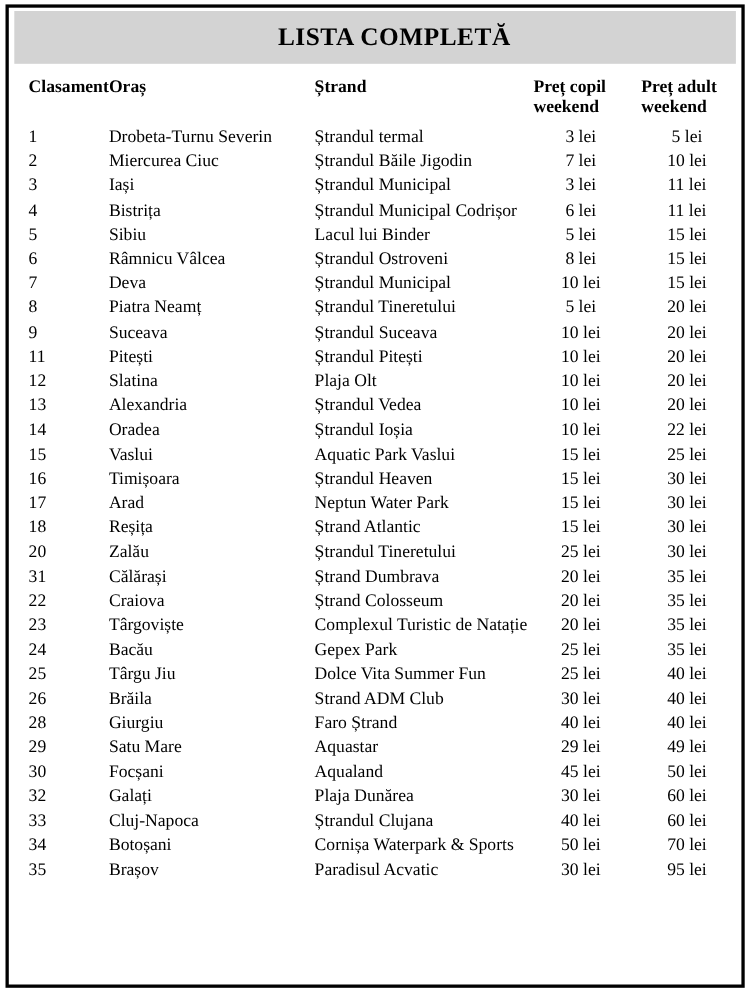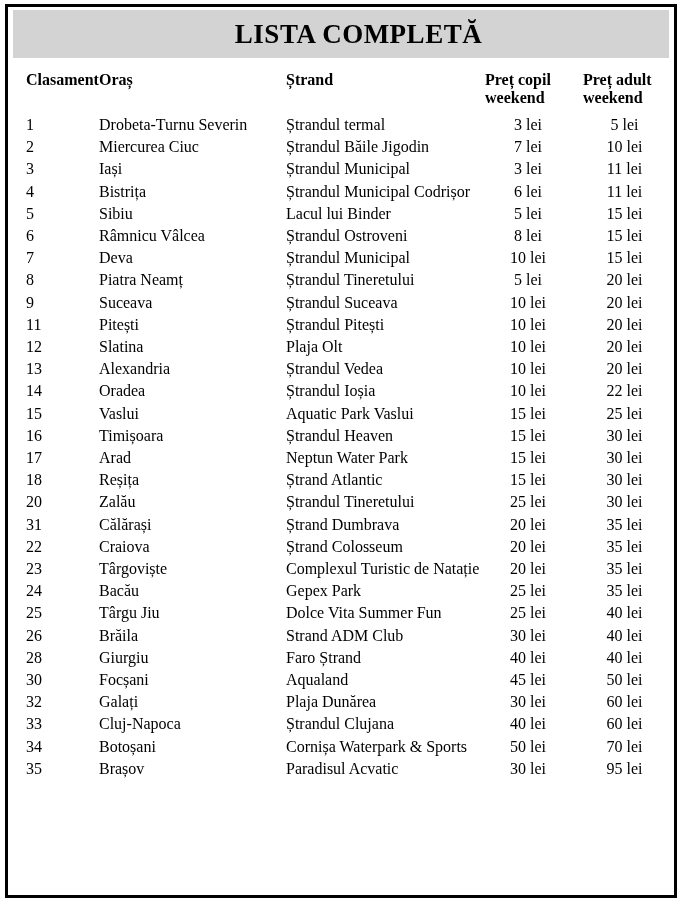--- a/index.html
+++ b/index.html
@@ -24,21 +24,21 @@
     background: #ffffff;
     overflow: hidden;
   }
   .titlebar {
     margin: 3px 5px 0 5px;
     height: 48px;
     background: #d3d3d3;
     text-align: center;
   }
   .title {
-    font-size: 27px;
+    font-size: 23px;
     font-weight: bold;
     line-height: 48px;
     letter-spacing: 0.5px;
     margin-left: 35px;
   }
   table {
     border-collapse: collapse;
     table-layout: fixed;
     width: 664px;
     font-size: 16px;
@@ -264,20 +264,27 @@
         <td class="c5">40 lei</td>
       </tr>
         <tr>
         <td class="c1">28</td>
         <td class="c2">Giurgiu</td>
         <td class="c3">Faro Ștrand</td>
         <td class="c4">40 lei</td>
         <td class="c5">40 lei</td>
       </tr>
         <tr>
+        <td class="c1">29</td>
+        <td class="c2">Satu Mare</td>
+        <td class="c3">Aquastar</td>
+        <td class="c4">29 lei</td>
+        <td class="c5">49 lei</td>
+      </tr>
+        <tr>
         <td class="c1">30</td>
         <td class="c2">Focșani</td>
         <td class="c3">Aqualand</td>
         <td class="c4">45 lei</td>
         <td class="c5">50 lei</td>
       </tr>
         <tr>
         <td class="c1">32</td>
         <td class="c2">Galați</td>
         <td class="c3">Plaja Dunărea</td>

